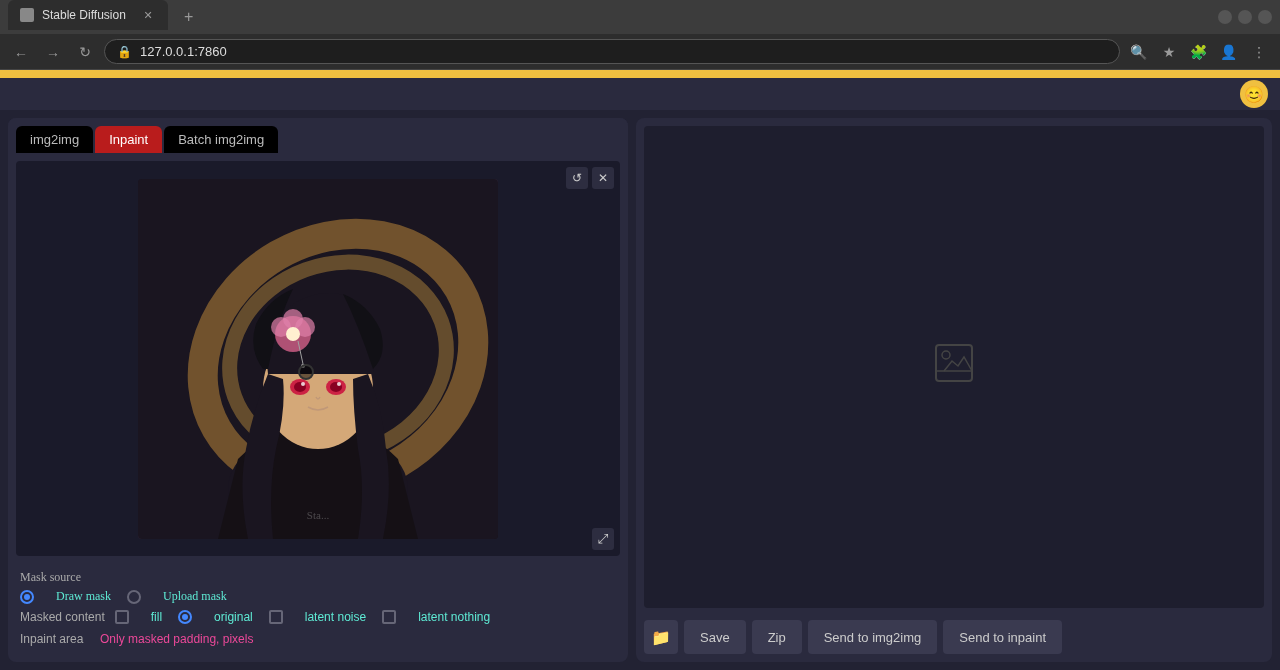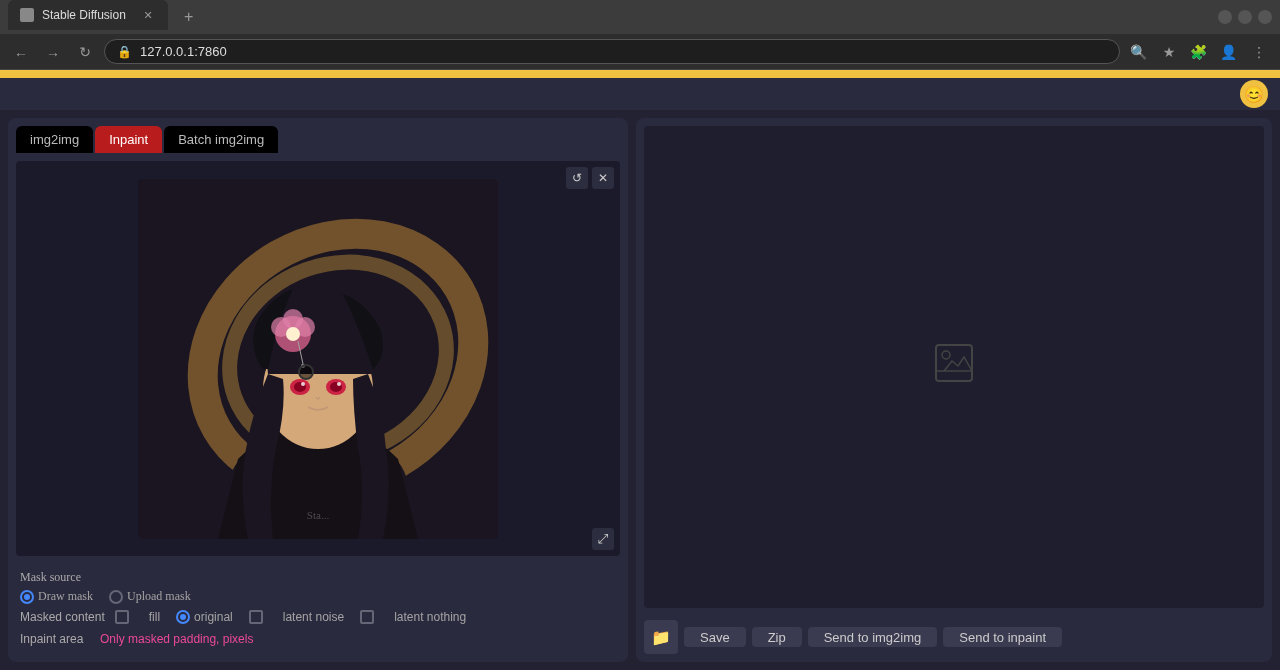--- a/index.html
+++ b/index.html
@@ -315,26 +315,26 @@
     .radio-circle.checked {
       border-color: #4488ff;
     }
     .radio-circle.checked::after {
       content: '';
       width: 6px;
       height: 6px;
       background: #4488ff;
       border-radius: 50%;
     }
-    .radio-label { color: #a3a3a3; font-size: 12px; }
+    .radio-label { color: #5eead4; font-size: 12px; margin-left: 18px; }
 
     .checkbox-item {
       display: flex;
       align-items: flex-end;
-      gap: 20px;
+      gap: 4px;
       cursor: pointer;
     }
     .checkbox-box {
       width: 14px;
       height: 14px;
       border: 2px solid #667;
       border-radius: 2px;
       background: transparent;
     }
 
@@ -392,21 +392,21 @@
       display: flex;
       align-items: center;
       justify-content: center;
       font-size: 16px;
     }
     .action-btn {
       background: #3a3a50;
       border: none;
       color: #ccc;
       padding: 0 16px;
-      height: 20px;
+      height: 34px;
       border-radius: 4px;
       cursor: pointer;
       font-size: 13px;
       white-space: nowrap;
     }
   </style>
 </head>
 <body>
 
 <div class="browser-chrome">

